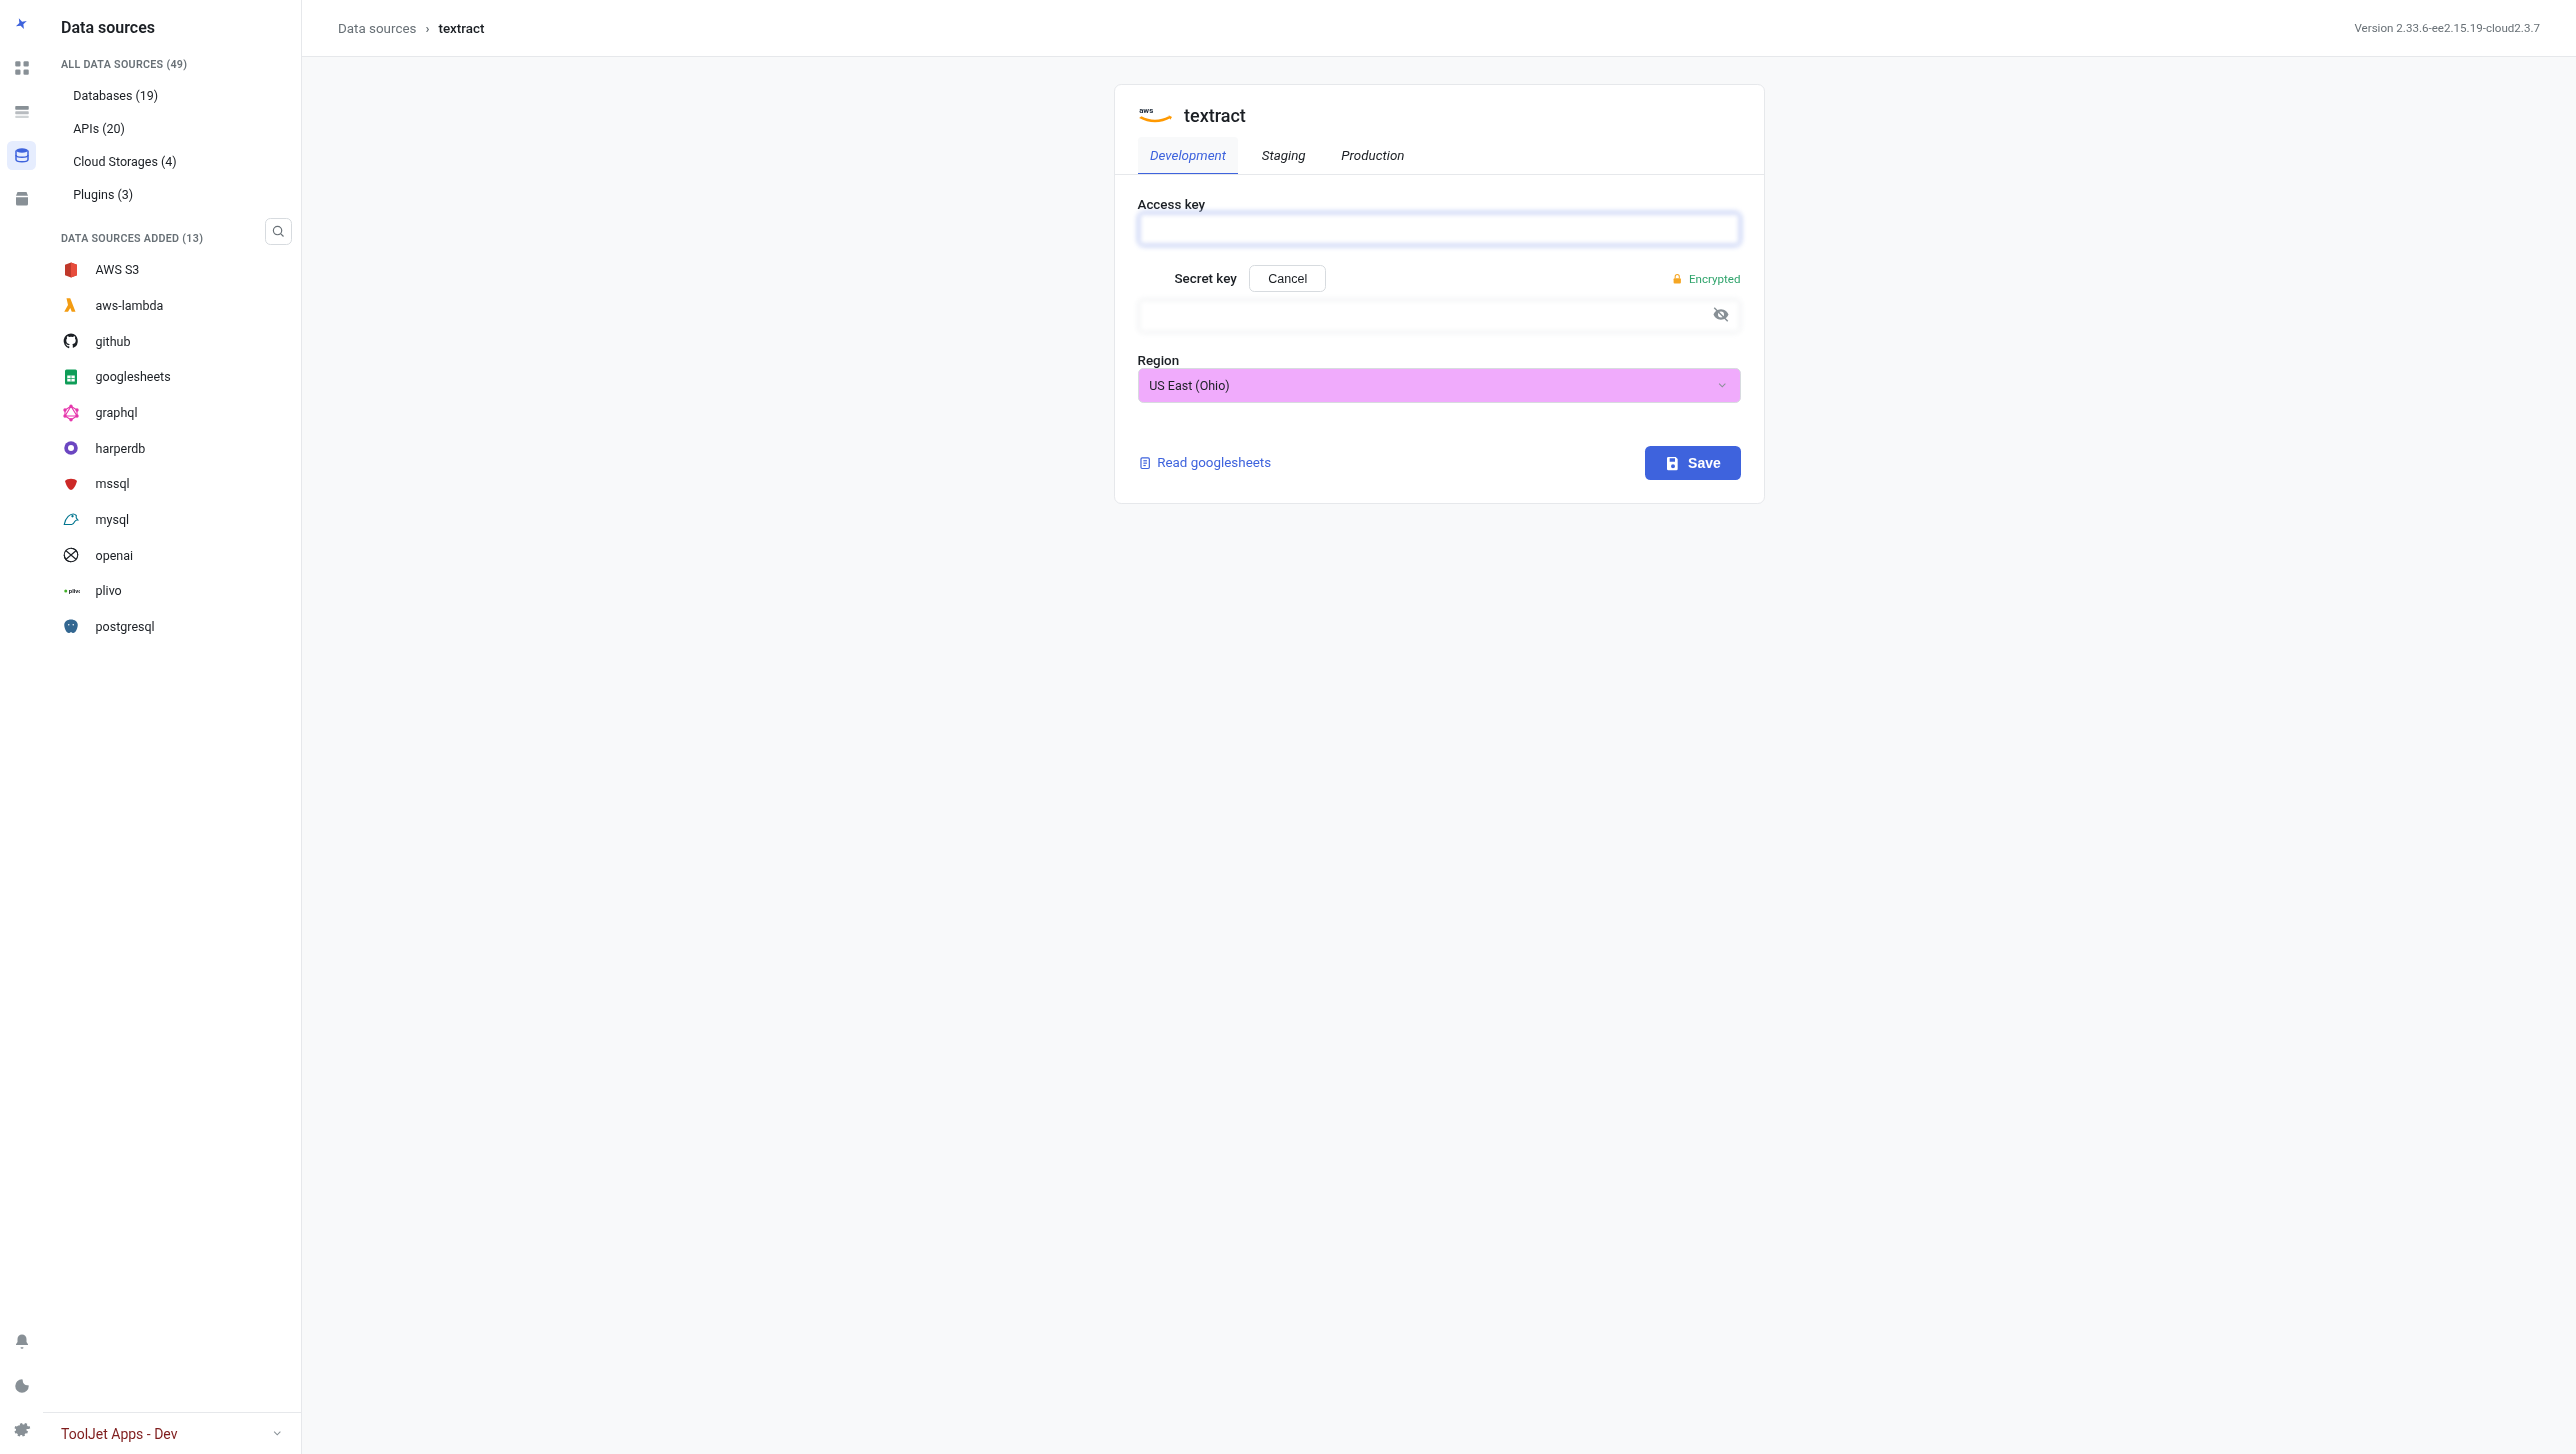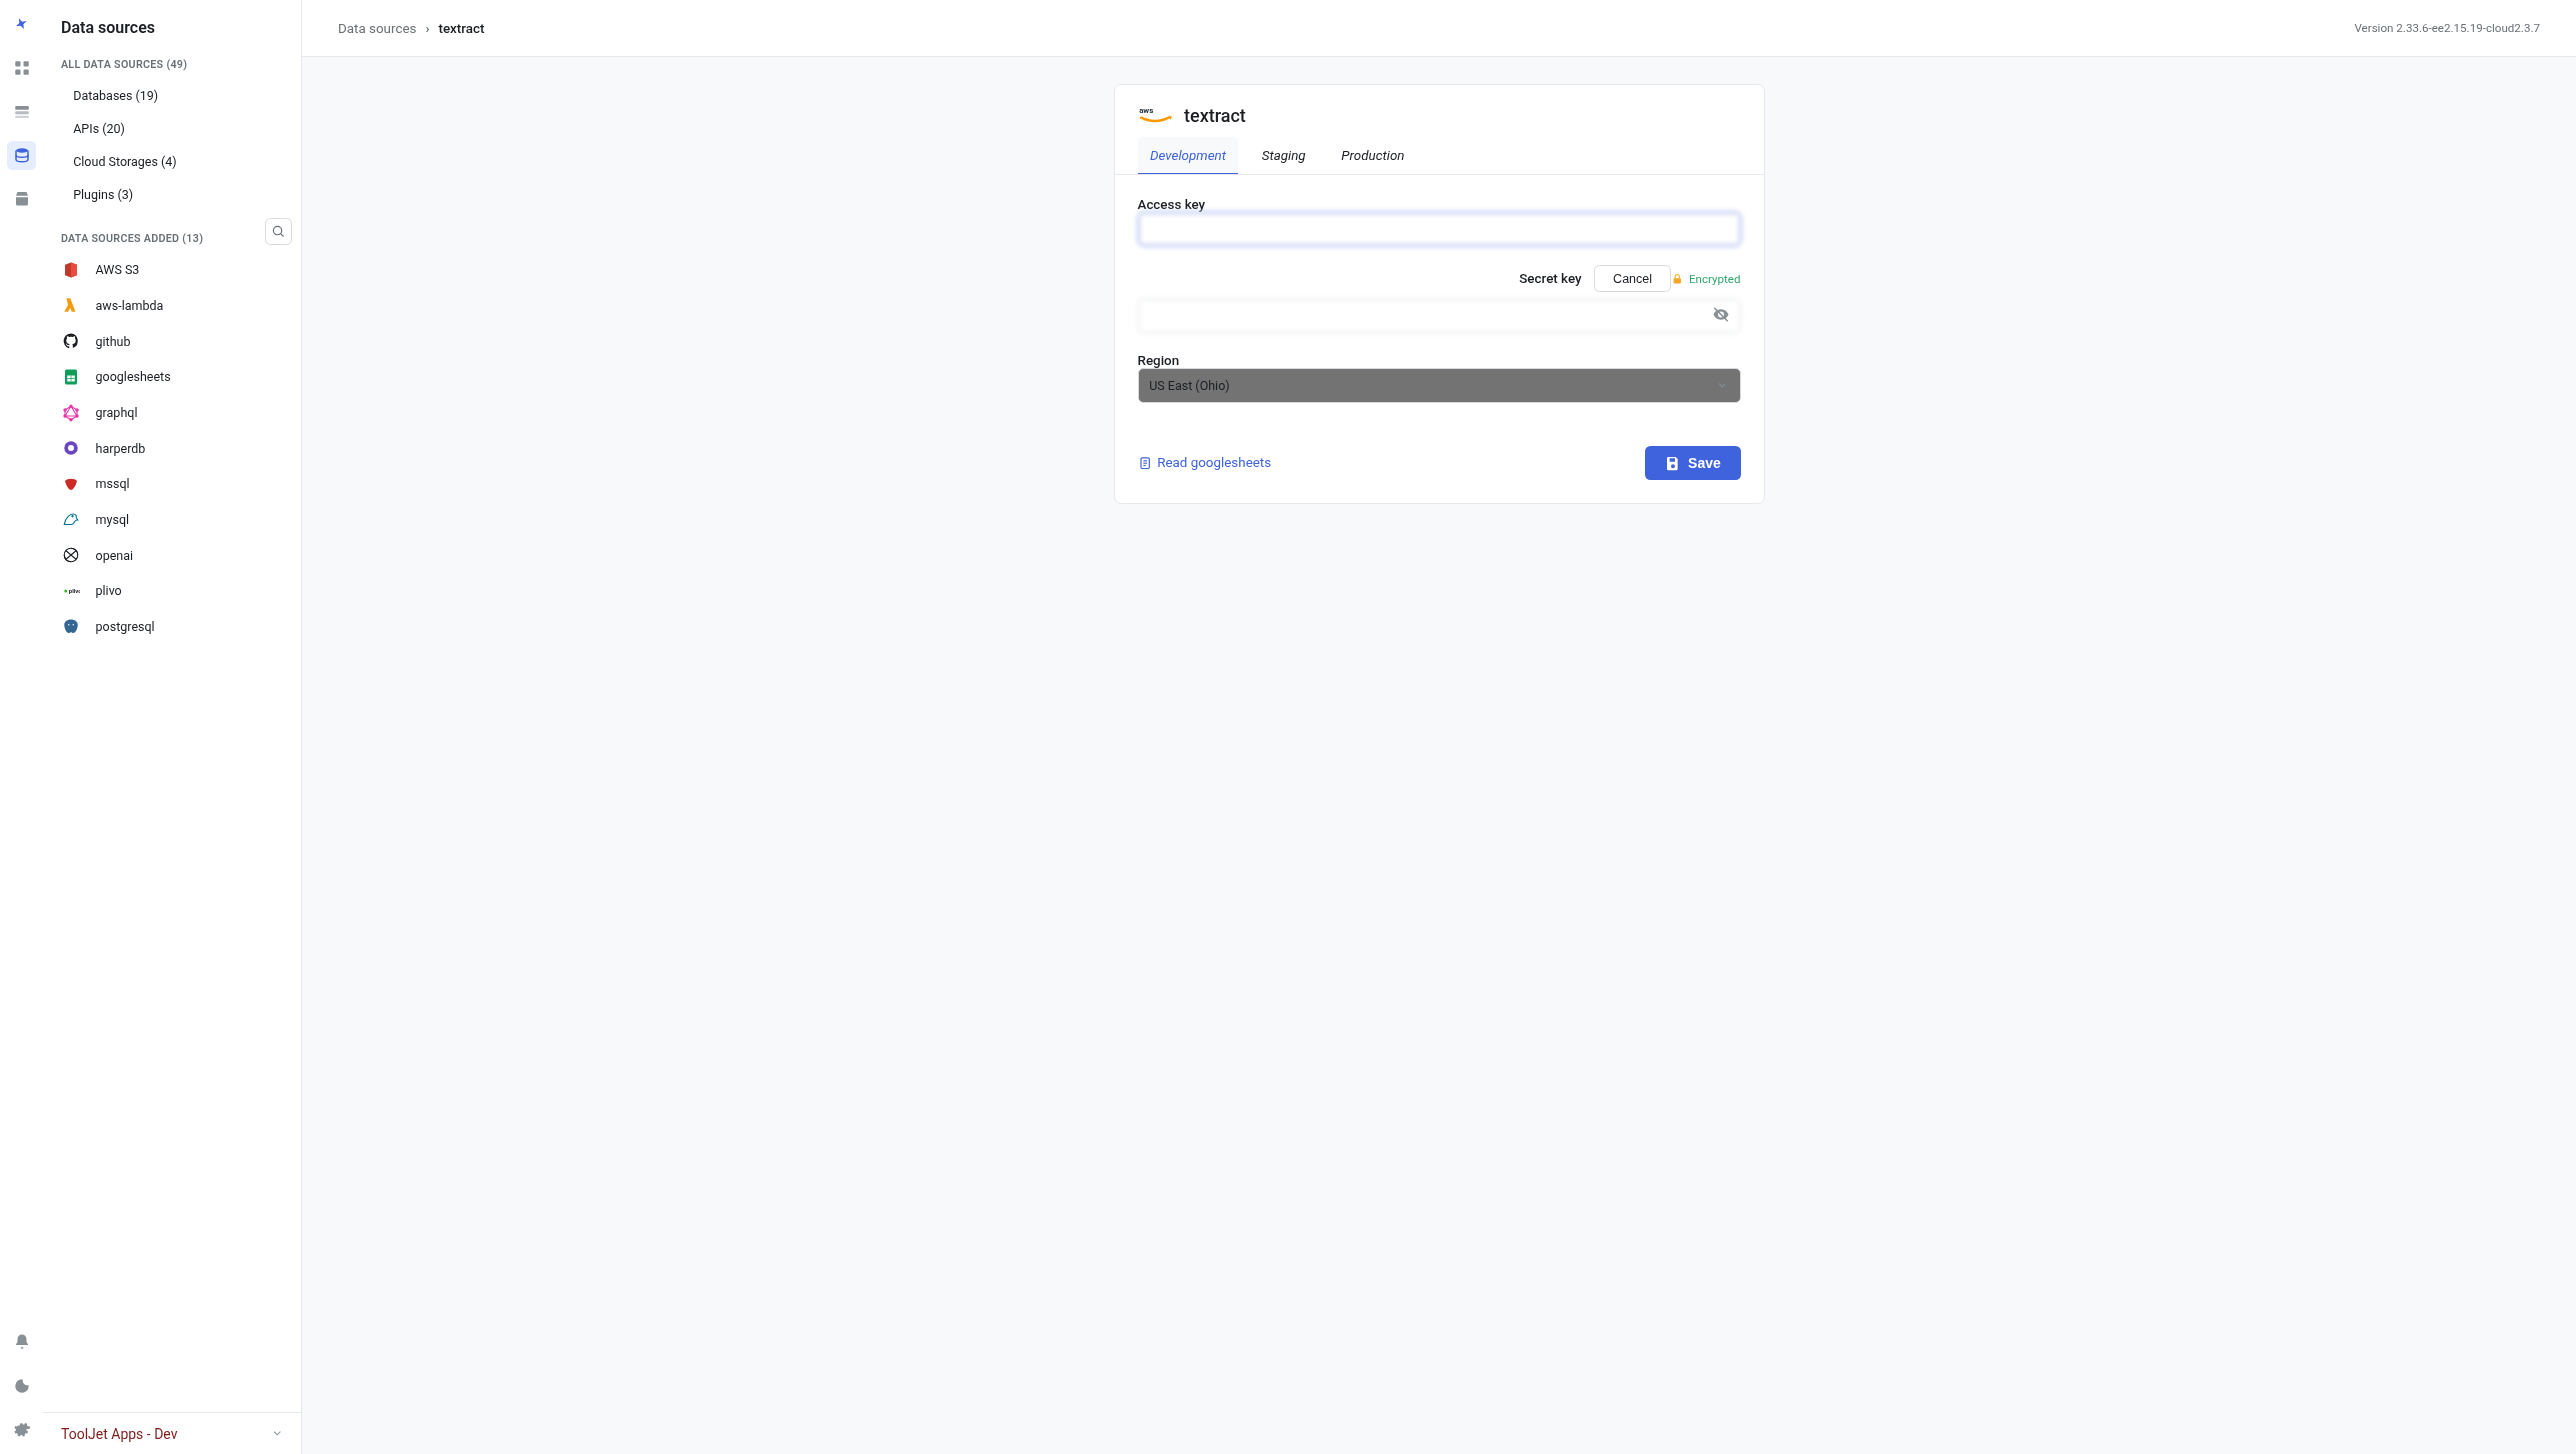--- a/index.html
+++ b/index.html
@@ -43,31 +43,31 @@
 .content { flex: 1; padding: 27px 36px; overflow: auto; }
 .card { max-width: 651px; margin: 0 auto; background: #fff; border: 0.9px solid #e6e8eb; border-radius: 7.2px; }
 .card-header { display: flex; align-items: center; gap: 12.5px; padding: 19.7px 23px 10.7px; }
 .card-header .aws-logo { display: flex; flex-direction: column; align-items: flex-end; }
 .card-title { font-size: 18px; font-weight: 500; color: #1b1f24; }
 .tabs { display: flex; border-bottom: 0.9px solid #e6e8eb; padding: 0 23px; gap: 10.7px; font-style: italic; }
 .tab { padding: 10.7px 12.5px; font-size: 13.4px; color: #1b1f24; cursor: pointer; border-bottom: 1.8px solid transparent; }
 .tab.active { color: #3e63dd; border-bottom-color: #3e63dd; background: #f8f9fa; border-radius: 3.6px 3.6px 0 0; }
 .card-body { padding: 21.5px 23px 7.2px; }
 .field { margin-bottom: 19.7px; }
-.field-label-row { display: flex; align-items: center; justify-content: flex-end; margin-bottom: 7.2px; margin-left: 37px; }
+.field-label-row { display: flex; align-items: center; justify-content: space-between; margin-bottom: 7.2px; margin-left: 37px; }
 .field-label { font-size: 13.4px; color: #1b1f24; font-weight: 500; }
 .cancel-btn { border: 0.9px solid #d7dbdf; background: #fff; padding: 5.4px 18px; border-radius: 5.4px; font-size: 12.5px; cursor: pointer; color: #1b1f24; font-weight: 500; }
 .encrypted { display: flex; align-items: center; gap: 5.4px; font-size: 11.6px; color: #30a46c; }
 .encrypted svg { width: 12.5px; height: 12.5px; color: #f5a623; }
 .input { width: 100%; padding: 9px 10.7px; border: 0.9px solid #d7dbdf; border-radius: 5.4px; font-size: 12.5px; background: #fff; }
 .input.focused { border-color: #3e63dd; }
 .input.blurred { filter: blur(2.7px); color: #aaa; }
 .input-wrap { position: relative; }
 .input-wrap .eye { position: absolute; right: 10.7px; top: 50%; transform: translateY(-50%); color: #889096; cursor: pointer; }
-.select { width: 100%; padding: 9px 10.7px; border: 0.9px solid #d7dbdf; border-radius: 5.4px; font-size: 12.5px; background: #737373; display: flex; align-items: center; justify-content: space-between; cursor: pointer; }
+.select { width: 100%; padding: 9px 10.7px; border: 0.9px solid #d7dbdf; border-radius: 5.4px; font-size: 12.5px; background: #f0abfc; display: flex; align-items: center; justify-content: space-between; cursor: pointer; }
 .card-footer { display: flex; align-items: center; justify-content: space-between; padding: 16px 23px 23px; }
 .doc-link { display: flex; align-items: center; gap: 5.4px; color: #3e63dd; font-size: 13.4px; cursor: pointer; }
 .doc-link svg { width: 14.3px; height: 14.3px; }
 .save-btn { background: #3e63dd; color: #fff; border: none; padding: 9px 19.7px; border-radius: 5.4px; font-size: 14px; font-weight: 600; display: flex; align-items: center; gap: 7.2px; cursor: pointer; }
 .save-btn svg { width: 16px; height: 16px; }
 .chevron-down { width: 12.5px; height: 12.5px; color: #889096; }
 </style>
 </head>
 <body>
 

